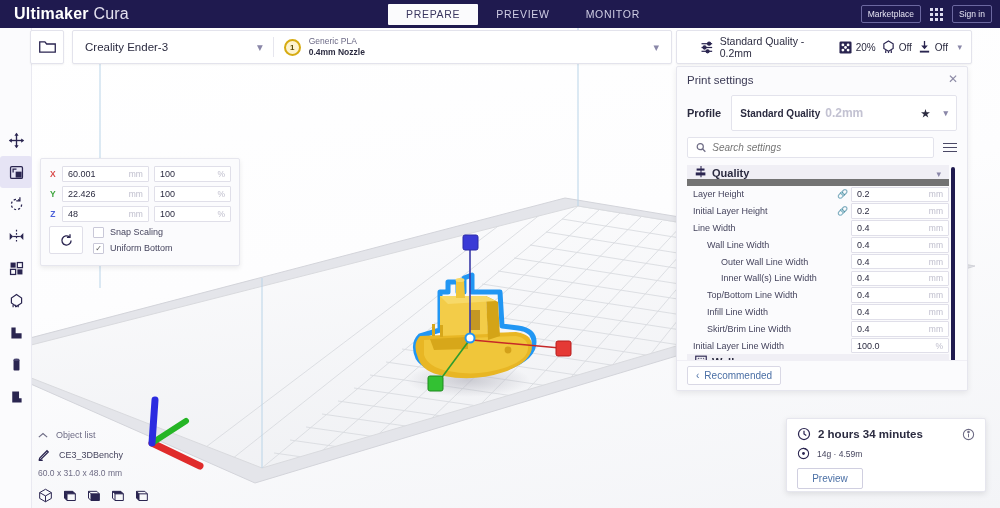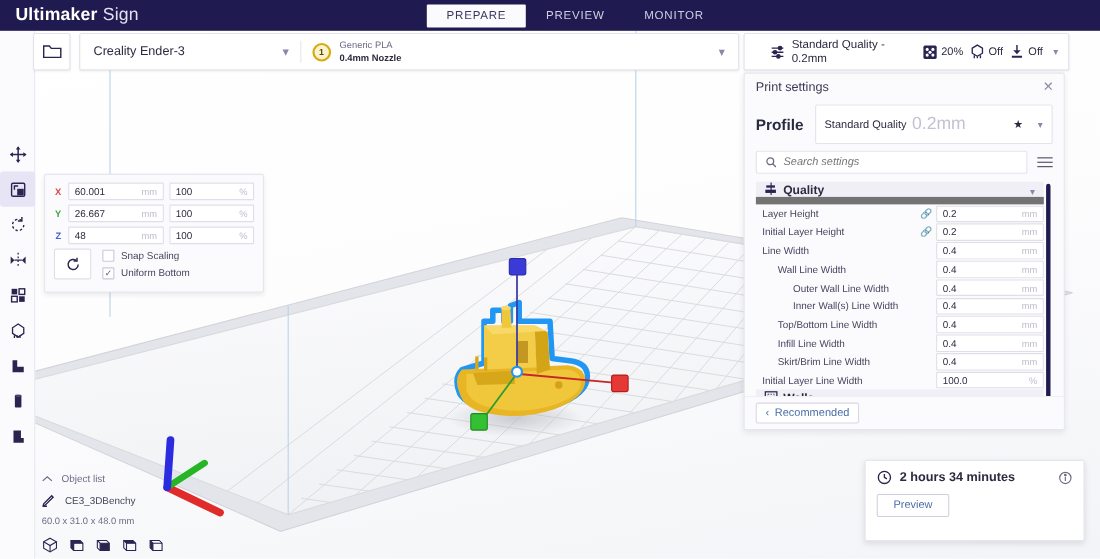--- a/index.html
+++ b/index.html
@@ -92,27 +92,27 @@
   
   .ps{
     position:absolute; left:676px; top:66px; width:292px; height:325px;
     background:#fbfbfd; border:1px solid #e6e6ee; border-radius:2px;
     box-shadow:0 2px 6px rgba(0,0,0,.08); overflow:hidden;
   }
   .ps-head{ height:26px; display:flex; align-items:center; padding:0 10px; position:relative; }
   .ps-head .t{ font-size:11.5px; color:#3b3a55; }
   .ps-head .x{ position:absolute; right:9px; top:6px; color:#8d8ba6; cursor:pointer; font-size:12px; line-height:1; }
   .ps-profile{ display:flex; align-items:center; padding:2px 10px 6px 10px; gap:10px; }
-  .ps-profile .lb{ font-size:14px; font-weight:bold; color:#2b2b40; }
+  .ps-profile .lb{ font-size:11px; font-weight:bold; color:#2b2b40; }
   .profile-box{
     flex:1; height:36px; background:#fff; border:1px solid #e3e3ec; border-radius:2px;
-    display:flex; align-items:center; padding:0 8px; position:relative; cursor:pointer;
+    display:flex; align-items:center; padding:0 8px; position:relative; cursor:pointer;font-weight:bold;
   }
   .profile-box .pname{ font-size:10px; color:#2b2b40; }
-  .profile-box .pdim{ font-size:16px; color:#c3c2d2; margin-left:5px; }
+  .profile-box .pdim{ font-size:12px; color:#c3c2d2; margin-left:5px; }
   .profile-box .star{ position:absolute; right:26px; color:#2b2b40; font-size:10px; }
   .profile-box .chev{ position:absolute; right:8px; color:#8a87a8; font-size:9px; }
   .ps-search{ display:flex; align-items:center; padding:0 10px 7px 10px; gap:9px; }
   .searchbox{
     flex:1; height:21px; background:#fff; border:1px solid #e3e3ec; border-radius:2px;
     display:flex; align-items:center; padding:0 8px; gap:6px;
   }
   .searchbox input{
     border:0; outline:0; font-size:10px; font-style:italic; color:#b6b5c6;
     font-family:"Liberation Sans",sans-serif; width:100%; background:transparent;
@@ -611,21 +611,21 @@
           <span class="u">mm</span>
         </span>
         <span class="sfield w2">
           <span class="v">100</span>
           <span class="u">%</span>
         </span>
       </div>
       <div class="srow">
         <span class="axl ax-y">Y</span>
         <span class="sfield w1">
-          <span class="v">26.667</span>
+          <span class="v">22.426</span>
           <span class="u">mm</span>
         </span>
         <span class="sfield w2">
           <span class="v">100</span>
           <span class="u">%</span>
         </span>
       </div>
       <div class="srow">
         <span class="axl ax-z">Z</span>
         <span class="sfield w1">
@@ -709,28 +709,51 @@
       <circle cx="8" cy="8" r="6.3"></circle>
         <polyline points="8,4.4 8,8 10.6,9.6"></polyline>
     </svg>
     <span class="t">2 hours 34 minutes</span>
     <svg class="info" width="13" height="13" viewBox="0 0 16 16" fill="none" stroke="#6e6c85" stroke-width="1.3">
       <circle cx="8" cy="8" r="6.3"></circle>
         <line x1="8" y1="7" x2="8" y2="11.5"></line>
         <circle cx="8" cy="4.8" r="0.9" fill="#6e6c85"></circle>
     </svg>
   </div>
+  <div class="ic-mat">
+    <svg width="13" height="13" viewBox="0 0 16 16" fill="none" stroke="#2a2550" stroke-width="1.3">
+      <circle cx="8" cy="8" r="6.3"></circle>
+        <circle cx="8" cy="8" r="1.7" fill="#2a2550" stroke="none"></circle>
+      <path d="M8 1.7 A6.3 6.3 0 0 1 12.5 4"></path>
+    </svg>
+    <span class="t">14g · 4.59m</span>
+  </div>
   <div class="ic-btns">
     <div class="btn-prev">Preview</div>
   </div>
 </div>
 
 <div class="titlebar">
   <div class="brand">
     <b>Ultimaker</b>
-    <span>Sign</span>
+    <span>Cura</span>
   </div>
   <div class="tabs" id="tabs">
       <div class="tab active">PREPARE</div>
       <div class="tab">PREVIEW</div>
       <div class="tab">MONITOR</div>
     </div>
+  <div class="tb-right">
+    <div class="chip">Marketplace</div>
+    <div class="grid-icon">
+      <i></i>
+        <i></i>
+        <i></i>
+        <i></i>
+        <i></i>
+        <i></i>
+        <i></i>
+        <i></i>
+        <i></i>
+    </div>
+    <div class="chip">Sign in</div>
+  </div>
 </div>
 
 </body></html>

